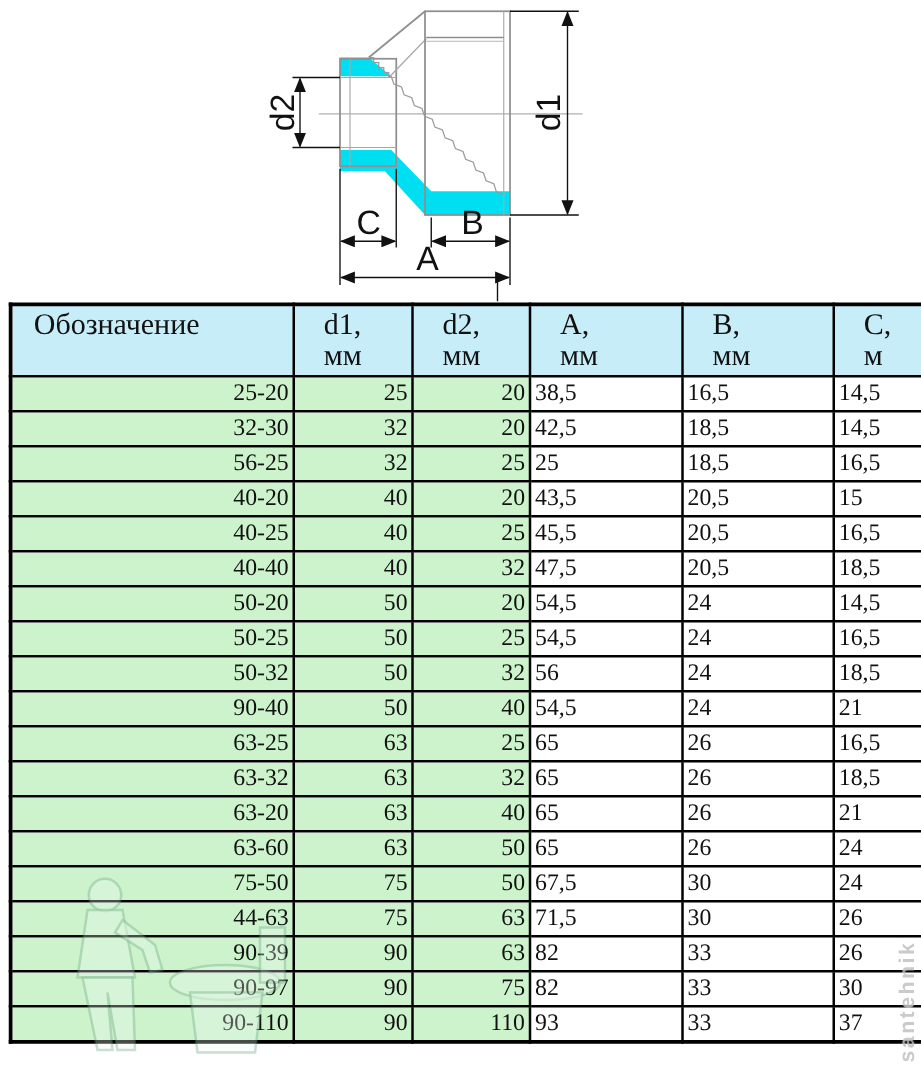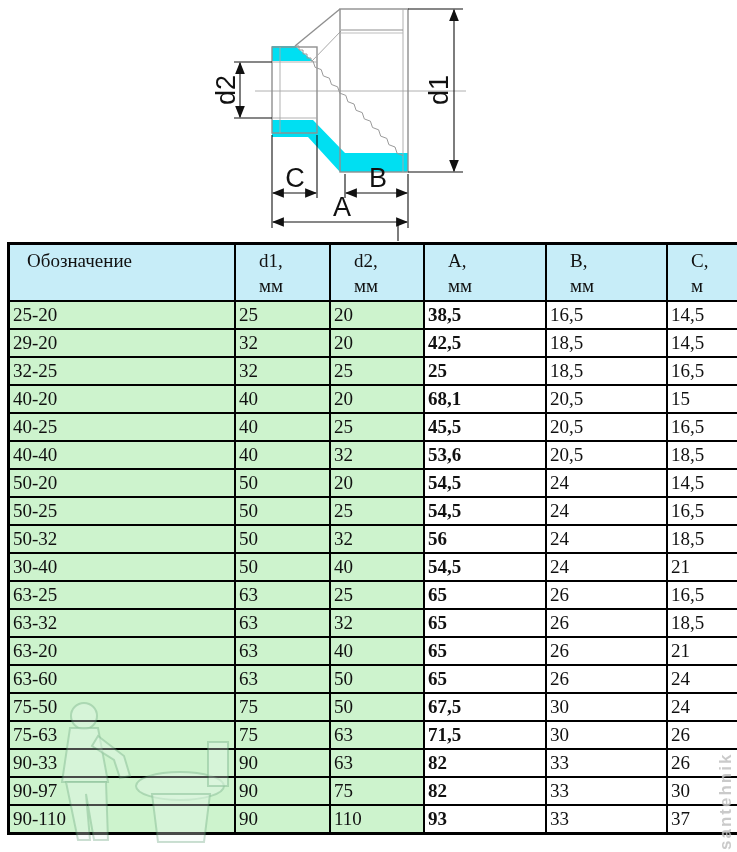--- a/index.html
+++ b/index.html
@@ -6,27 +6,27 @@
   .canvas{position:relative;width:737px;height:852px;background:#ffffff;overflow:hidden;
           font-family:"Liberation Serif",serif;}
   
   .diagram{position:absolute;left:0;top:0;}
   .dim-label{font-family:"Liberation Sans",sans-serif;font-size:27px;fill:#111;}
   
   table.spec{position:absolute;left:7px;top:242px;border-collapse:collapse;table-layout:fixed;
              width:724px;border:3px solid #000;}
   table.spec th, table.spec td{border:2px solid #000;font-family:"Liberation Serif",serif;
              color:#111;overflow:hidden;white-space:nowrap;}
-  table.spec th{background:#c7edf8;font-weight:normal;font-size:19px;text-align:left;
+  table.spec th{background:#c7edf8;font-weight:normal;font-size:24px;text-align:left;
              vertical-align:top;padding:3px 4px 2px 23px;height:50px;line-height:25px;}
   table.spec th.c0{padding-left:17px;}
   table.spec td{font-size:19px;height:24px;line-height:24px;padding:1px 3px;}
-  td.c0,td.c1,td.c2{text-align:left;background:#cdf3cd;}
+  td.c0,td.c1,td.c2{text-align:right;background:#cdf3cd;}
   td.c3,td.c4,td.c5,td.c6{text-align:left;background:#ffffff;padding-left:11px;}
-  .c0{width:203px;} .c1{width:66px;} .c2{width:65px;} .c3{width:93px;font-weight:bold;}
+  .c0{width:203px;} .c1{width:66px;} .c2{width:65px;} .c3{width:93px;}
   .c4{width:92px;} .c5{width:93px;} .c6{width:90px;}
   
   .plumber-wm{position:absolute;left:12px;top:690px;opacity:.55;pointer-events:none;}
   .site-wm{position:absolute;right:1px;top:694px;height:156px;
            writing-mode:vertical-rl;transform:rotate(180deg);
            font-family:"Liberation Sans",sans-serif;font-weight:bold;font-size:17px;
            letter-spacing:2px;color:rgba(150,150,150,0.5);
            text-shadow:0 0 1px rgba(255,255,255,.8);pointer-events:none;}
 </style>
 </head>
@@ -123,60 +123,60 @@
         <tr>
           <td class="c0">25-20</td>
           <td class="c1">25</td>
           <td class="c2">20</td>
           <td class="c3">38,5</td>
           <td class="c4">16,5</td>
           <td class="c5">14,5</td>
           <td class="c6">14</td>
         </tr>
         <tr>
-          <td class="c0">29-20</td>
+          <td class="c0">32-30</td>
           <td class="c1">32</td>
           <td class="c2">20</td>
           <td class="c3">42,5</td>
           <td class="c4">18,5</td>
           <td class="c5">14,5</td>
           <td class="c6">20</td>
         </tr>
         <tr>
-          <td class="c0">32-25</td>
+          <td class="c0">56-25</td>
           <td class="c1">32</td>
           <td class="c2">25</td>
           <td class="c3">25</td>
           <td class="c4">18,5</td>
           <td class="c5">16,5</td>
           <td class="c6">21</td>
         </tr>
         <tr>
           <td class="c0">40-20</td>
           <td class="c1">40</td>
           <td class="c2">20</td>
-          <td class="c3">68,1</td>
+          <td class="c3">43,5</td>
           <td class="c4">20,5</td>
           <td class="c5">15</td>
           <td class="c6">25</td>
         </tr>
         <tr>
           <td class="c0">40-25</td>
           <td class="c1">40</td>
           <td class="c2">25</td>
           <td class="c3">45,5</td>
           <td class="c4">20,5</td>
           <td class="c5">16,5</td>
           <td class="c6">27</td>
         </tr>
         <tr>
           <td class="c0">40-40</td>
           <td class="c1">40</td>
           <td class="c2">32</td>
-          <td class="c3">53,6</td>
+          <td class="c3">47,5</td>
           <td class="c4">20,5</td>
           <td class="c5">18,5</td>
           <td class="c6">31</td>
         </tr>
         <tr>
           <td class="c0">50-20</td>
           <td class="c1">50</td>
           <td class="c2">20</td>
           <td class="c3">54,5</td>
           <td class="c4">24</td>
@@ -195,21 +195,21 @@
         <tr>
           <td class="c0">50-32</td>
           <td class="c1">50</td>
           <td class="c2">32</td>
           <td class="c3">56</td>
           <td class="c4">24</td>
           <td class="c5">18,5</td>
           <td class="c6">49</td>
         </tr>
         <tr>
-          <td class="c0">30-40</td>
+          <td class="c0">90-40</td>
           <td class="c1">50</td>
           <td class="c2">40</td>
           <td class="c3">54,5</td>
           <td class="c4">24</td>
           <td class="c5">21</td>
           <td class="c6">53</td>
         </tr>
         <tr>
           <td class="c0">63-25</td>
           <td class="c1">63</td>
@@ -249,30 +249,30 @@
         <tr>
           <td class="c0">75-50</td>
           <td class="c1">75</td>
           <td class="c2">50</td>
           <td class="c3">67,5</td>
           <td class="c4">30</td>
           <td class="c5">24</td>
           <td class="c6">146</td>
         </tr>
         <tr>
-          <td class="c0">75-63</td>
+          <td class="c0">44-63</td>
           <td class="c1">75</td>
           <td class="c2">63</td>
           <td class="c3">71,5</td>
           <td class="c4">30</td>
           <td class="c5">26</td>
           <td class="c6">184</td>
         </tr>
         <tr>
-          <td class="c0">90-33</td>
+          <td class="c0">90-39</td>
           <td class="c1">90</td>
           <td class="c2">63</td>
           <td class="c3">82</td>
           <td class="c4">33</td>
           <td class="c5">26</td>
           <td class="c6">260</td>
         </tr>
         <tr>
           <td class="c0">90-97</td>
           <td class="c1">90</td>

